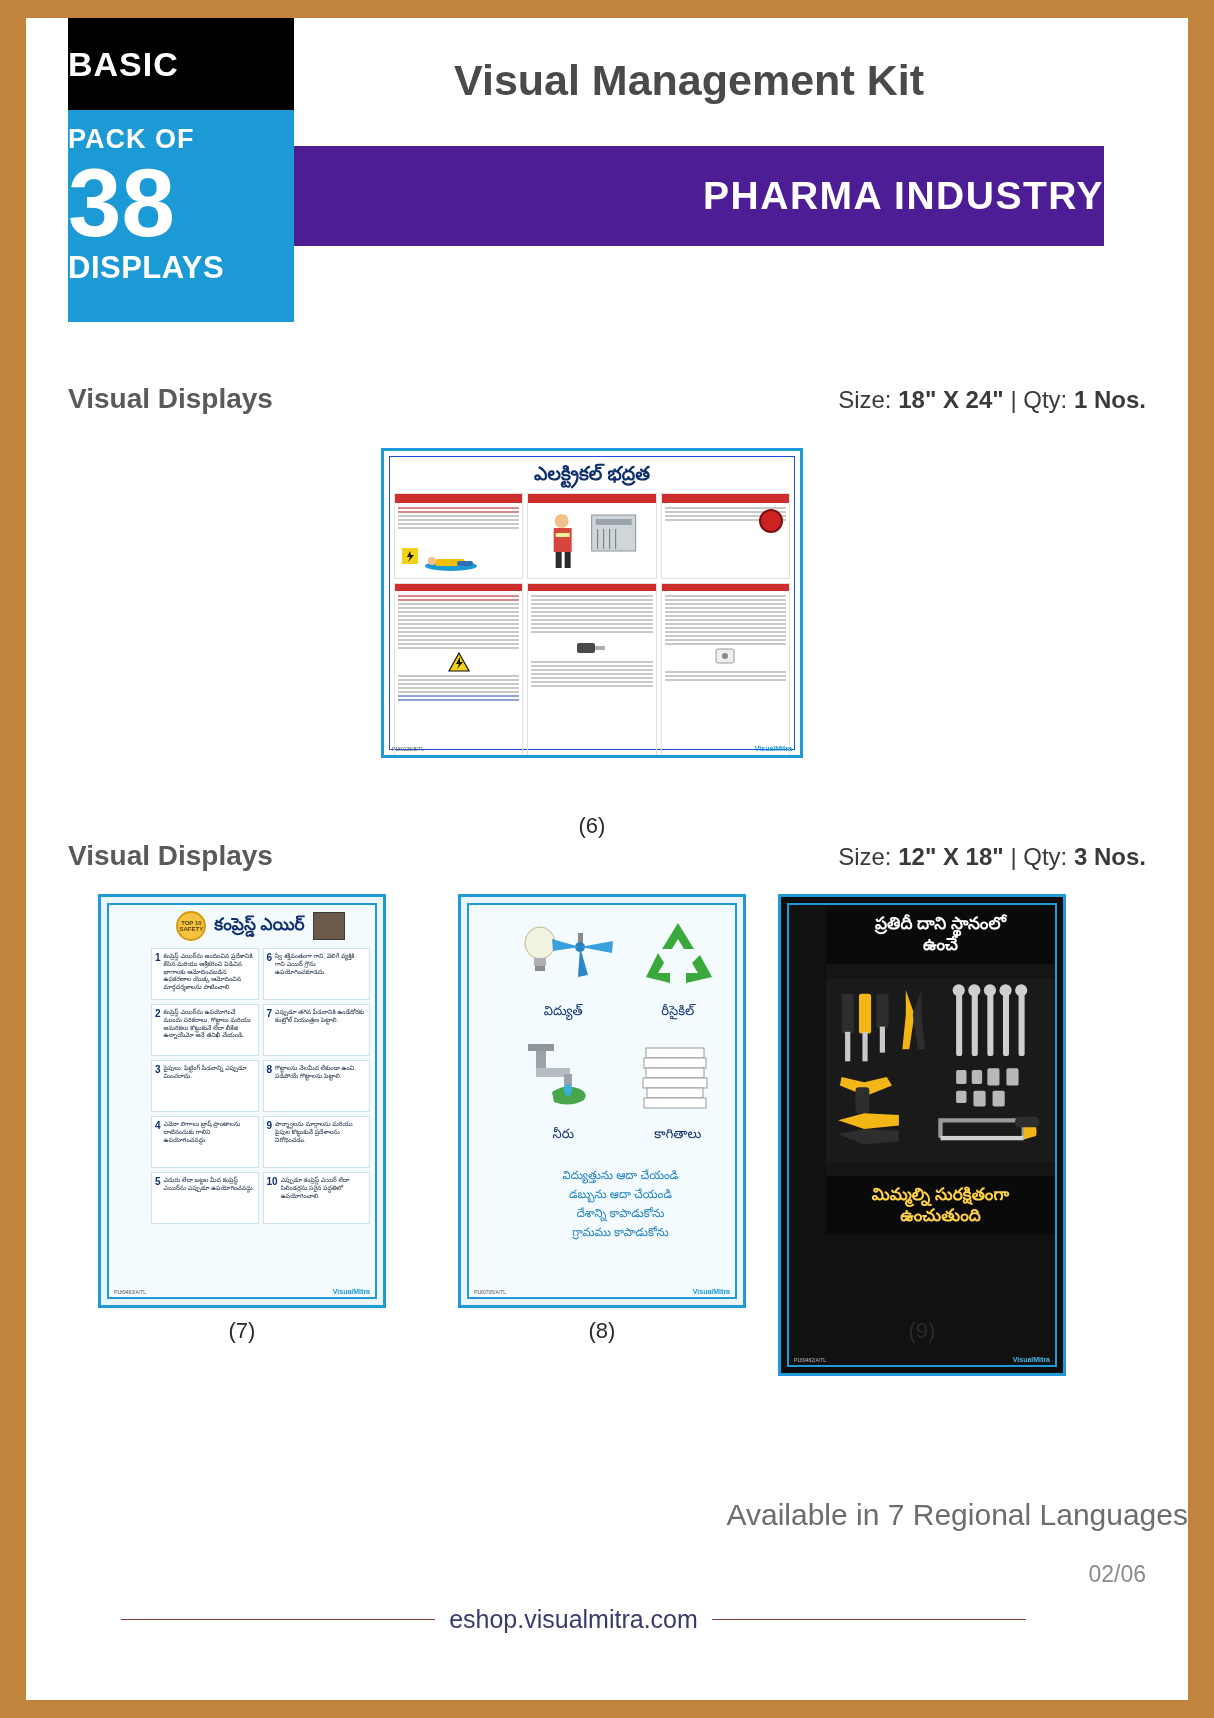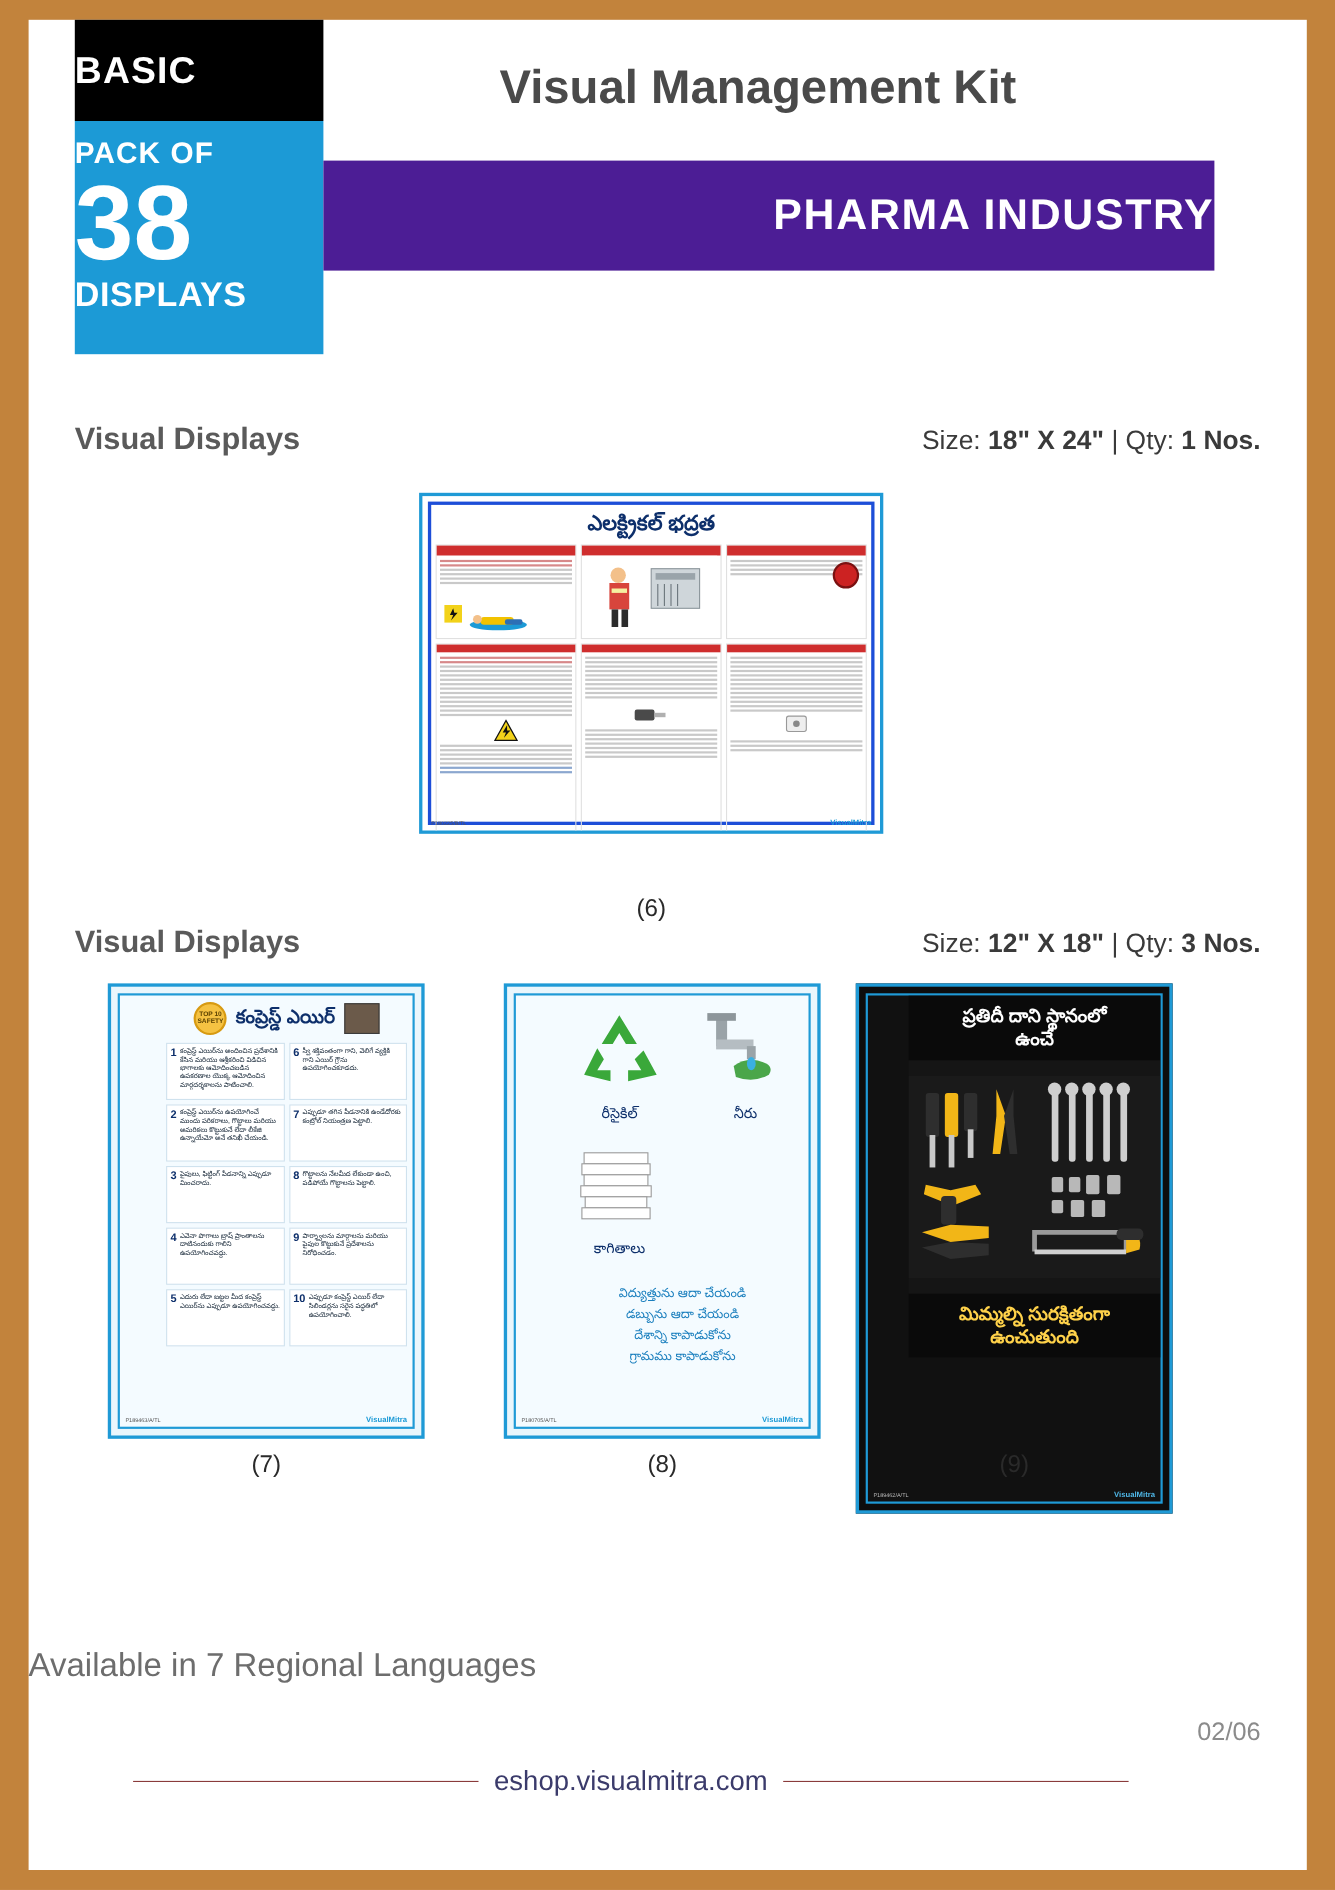--- a/index.html
+++ b/index.html
@@ -68,21 +68,21 @@
     overflow: hidden;
   }
   .cap {
     position: absolute;
     text-align: center;
     font-size: 22px; color: #2a2a2a;
   }
 
   
   .p6 { left: 355px; top: 430px; width: 422px; height: 310px; padding: 5px; }
-  .p6 .inner { width: 100%; height: 100%; border: 3px solid #1d4ed8; background: #fff; padding: 4px; }
+  .p6 .inner { width: 100%; height: 100%; border: 1px solid #1d4ed8; background: #fff; padding: 4px; }
   .p6 .ptitle {
     text-align: center; color: #0d2f6b; font-weight: bold; font-size: 19px;
     padding: 2px 0 4px;
   }
   .p6 .cols { display: flex; gap: 4px; height: 86px; }
   .p6 .col { flex: 1; border: 1px solid #e0e0e0; position: relative; }
   .p6 .redhead { background: #cf2e2e; height: 9px; }
   .p6 .redhead2 { background: #cf2e2e; height: 7px; }
   .p6 .lines { padding: 2px; }
   .p6 .ln { height: 2px; background: #b7282a; margin: 2px 1px; opacity: .55; }
@@ -124,21 +124,21 @@
   .p9 .band { background:#0a0a0a; text-align:center; padding:8px 4px; }
   .p9 .band .t1 { color:#ffffff; font-size:17px; font-weight:bold; line-height:1.25; }
   .p9 .band .t2 { color:#ffd24a; font-size:17px; font-weight:bold; line-height:1.25; }
   .p9 .tools { height:212px; position:relative; background:#151515; }
   .p9 .foot { position:absolute; bottom:2px; left:5px; font-size:5px; color:#bbb; }
   .p9 .brand { position:absolute; bottom:2px; right:5px; font-size:7px; color:#4fb6e6; font-weight:bold; }
 
   
   .avail {
     position: absolute; left: 0; top: 1480px; width: 1162px;
-    text-align: left; font-size: 30px; color: #6d6d6d;
+    text-align: right; font-size: 30px; color: #6d6d6d;
   }
   .urlrow { position:absolute; left: 95px; top: 1548px; width: 905px; display:flex; align-items:center; gap:14px;margin-top:39px; }
   .urlrow .rule { flex:1; height:1px; background:#8a3b3b; }
   .urlrow .url { font-size: 25px; color:#3b3b6b; }
   .pagenum { position:absolute; right: 42px; top: 1543px; font-size: 23px; color:#8b8b8b; }
 </style>
 </head>
 <body>
 
 <div class="page">
@@ -375,20 +375,33 @@
       <div class="foot">P189463/A/TL</div>
       <div class="brand">VisualMitra</div>
     </div>
   </div>
   <div class="cap" style="left:72px; top:1300px; width:288px;">(7)</div>
 
   <div class="poster pp p8">
     <div class="inner">
       <div class="q">
         <div class="qi">
+          <svg width="110" height="80" viewBox="0 0 110 80">
+            <ellipse cx="32" cy="28" rx="15" ry="16" fill="#f2f2e0" stroke="#b9b98c"></ellipse>
+            <rect x="26" y="43" width="12" height="8" fill="#b0b0b0"></rect>
+            <rect x="27" y="51" width="10" height="5" fill="#8c8c8c"></rect>
+            <rect x="70" y="18" width="5" height="10" fill="#888"></rect>
+            <circle cx="72" cy="32" r="5" fill="#2a7fc0"></circle>
+            <path d="M72 32 L105 26 L104 38 Z" fill="#3aa0dd"></path>
+            <path d="M72 32 L44 24 L45 36 Z" fill="#3aa0dd"></path>
+            <path d="M72 32 L70 62 L80 60 Z" fill="#2d86c6"></path>
+          </svg>
+          <div class="qlab">విద్యుత్</div>
+        </div>
+        <div class="qi">
           <svg width="100" height="80" viewBox="0 0 100 80">
             <path d="M50 8 L66 34 L56 34 L50 24 L44 34 L34 34 Z" fill="#3aa83a"></path>
             <path d="M18 62 L30 38 L36 48 L30 58 L42 58 L42 68 Z" fill="#3aa83a"></path>
             <path d="M84 62 L58 68 L58 58 L70 58 L64 48 L72 40 Z" fill="#3aa83a"></path>
           </svg>
           <div class="qlab">రీసైకిల్</div>
         </div>
         <div class="qi">
           <svg width="110" height="80" viewBox="0 0 110 80">
             <rect x="28" y="10" width="10" height="26" fill="#9aa3a8"></rect>

